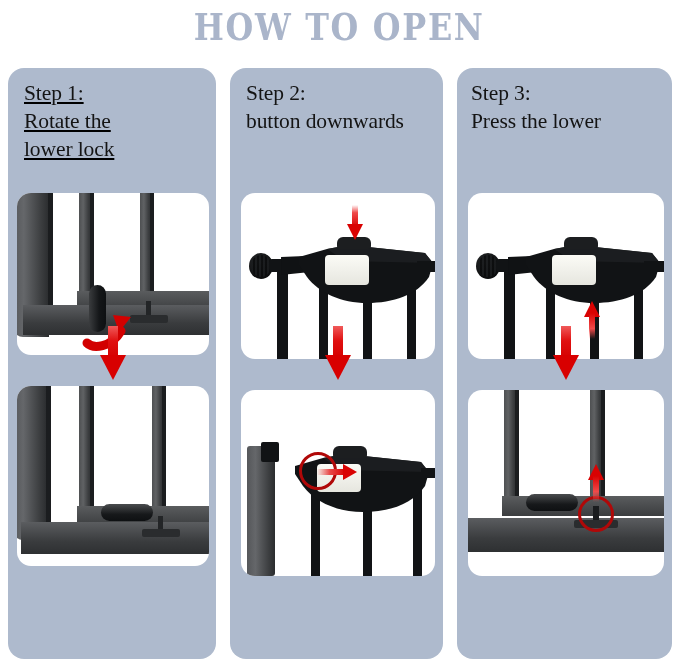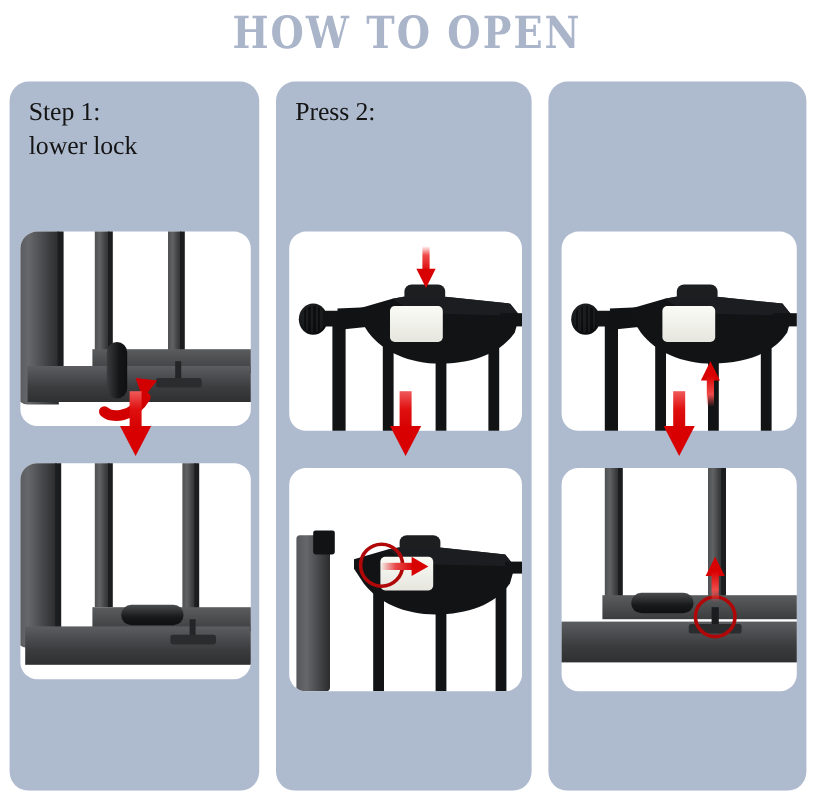--- a/index.html
+++ b/index.html
@@ -51,21 +51,21 @@
     padding: 0 7px 0 8px;
     box-sizing: border-box;
   }
   .panel {
     background: #aebacd;
     border-radius: 16px;
     position: relative;
     box-sizing: border-box;
     overflow: hidden;
   }
-  .panel-1 { width: 210px; }
+  .panel-1 { width: 210px; text-decoration: underline; }
   .panel-2 { width: 215px; }
   .panel-3 { width: 217px; }
 
   .panel-caption {
     padding: 12px 0 0 16px;
     color: #141414;
     font-size: 21.5px;
     line-height: 1.30;
     letter-spacing: -0.1px;
   }
@@ -207,20 +207,21 @@
 
 <div class="title-bar">
   <div class="title-text">HOW TO OPEN</div>
 </div>
 
 <div class="panels">
 
   <div class="panel panel-1">
     <div class="panel-caption">
       <span class="caption-line">Step 1:</span>
+      <span class="caption-line">Rotate the</span>
       <span class="caption-line">lower lock</span>
     </div>
 
     <div class="photo photo-top-1">
       <div class="stage">
 
         <div class="bar-dark" style="left:-4px; top:-6px; width:36px; height:150px; border-radius:0 0 0 10px;"></div>
         <div class="edge-line" style="left:31px; top:-6px; width:5px; height:140px;"></div>
 
         <div class="bar" style="left:62px; top:-6px; width:12px; height:108px;"></div>
@@ -268,21 +269,22 @@
         <div class="blackpart" style="left:84px; top:118px; width:52px; height:17px; border-radius:9px;
                     background:linear-gradient(180deg,#4a4c4e,#17191b 60%,#0e1012);"></div>
         <div class="blackpart" style="left:141px; top:130px; width:5px; height:16px; background:#232527;"></div>
         <div class="blackpart" style="left:125px; top:143px; width:38px; height:8px; border-radius:2px; background:#2a2c2e;"></div>
       </div>
     </div>
   </div>
 
   <div class="panel panel-2">
     <div class="panel-caption">
-      <span class="caption-line">Press 2:</span>
+      <span class="caption-line">Step 2:</span>
+      <span class="caption-line">button downwards</span>
     </div>
 
     <div class="photo photo-top-2">
       <div class="stage">
 
         <div class="blackpart" style="left:36px; top:76px; width:11px; height:96px;"></div>
         <div class="blackpart" style="left:78px; top:82px; width:9px; height:90px;"></div>
         <div class="blackpart" style="left:122px; top:88px; width:9px; height:84px;"></div>
         <div class="blackpart" style="left:166px; top:76px; width:9px; height:96px;"></div>
 
@@ -341,20 +343,22 @@
         <div class="arrow-right-small" style="left:76px; top:74px;">
           <div class="shaft"></div>
           <div class="head"></div>
         </div>
       </div>
     </div>
   </div>
 
   <div class="panel panel-3">
     <div class="panel-caption">
+      <span class="caption-line">Step 3:</span>
+      <span class="caption-line">Press the lower</span>
     </div>
 
     <div class="photo photo-top-3">
       <div class="stage">
         <div class="blackpart" style="left:36px; top:76px; width:11px; height:96px;"></div>
         <div class="blackpart" style="left:78px; top:82px; width:9px; height:90px;"></div>
         <div class="blackpart" style="left:122px; top:88px; width:9px; height:84px;"></div>
         <div class="blackpart" style="left:166px; top:76px; width:9px; height:96px;"></div>
         <div class="knob" style="left:8px; top:60px; width:24px; height:26px;"></div>
         <div class="blackpart" style="left:28px; top:66px; width:28px; height:13px; border-radius:3px;"></div>

